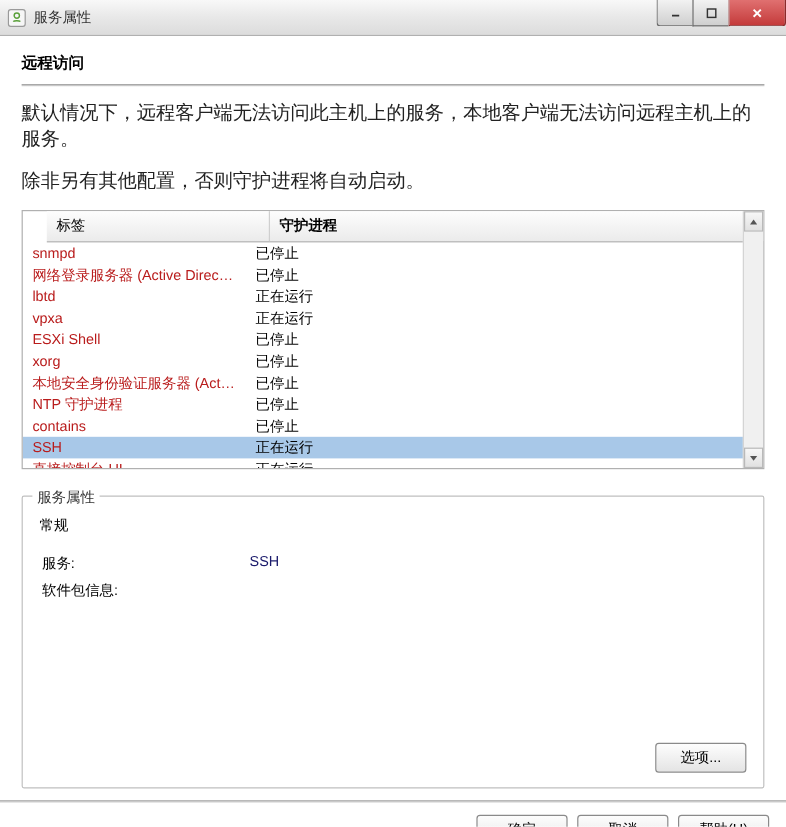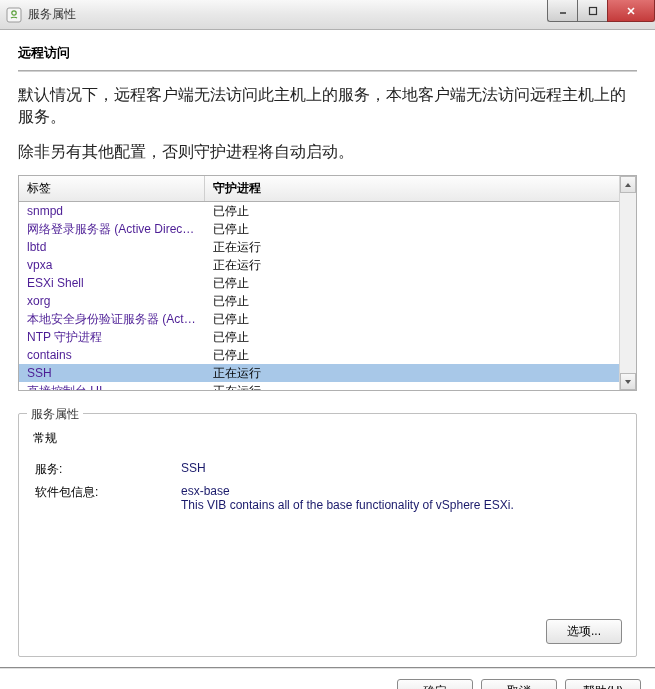--- a/index.html
+++ b/index.html
@@ -87,20 +87,21 @@
     position: relative;
     display: flex;
     flex-direction: column;
     margin-bottom: 22px;
   }
   .thead {
     display: flex;
     background: linear-gradient(#fdfdfd,#ebebeb);
     border-bottom: 1px solid #b0b0b0;
     font-size: 12px;
+    margin-left: 20px;
   }
   .th {
     padding: 4px 8px;
     border-right: 1px solid #cfcfcf;
   }
   .col-label { width: 186px; }
   .col-status { flex: 1; font-weight: bold; }
   .tbody {
     overflow: hidden;
     flex: 1;
@@ -108,21 +109,21 @@
   }
   .trow {
     display: flex;
     font-size: 12px;
     line-height: 18px;
     cursor: default;
   }
   .trow .td-label {
     width: 186px;
     padding: 0 8px;
-    color: #4c1d95;
+    color: #b91c1c;
     white-space: nowrap; overflow: hidden; text-overflow: ellipsis;
   }
   .trow .td-status {
     flex: 1;
     padding: 0 8px;
   }
   .trow.selected {
     background: #a8c8e8;
   }
   
@@ -158,21 +159,21 @@
     background: #fff;
     padding: 0 4px;
     font-size: 12px;
     color: #333;
   }
   .fs-subtitle {
     font-weight: normal;
     margin: 6px 0 14px 2px;
     font-size: 12px;
   }
-  .kv-row { display: flex; margin-bottom: 6px; font-size: 12px; }
+  .kv-row { display: flex; margin-bottom: 6px; font-size: 12px; gap: 27px; }
   .kv-label { width: 150px; padding-left: 4px; }
   .kv-val { flex: 1; color: #1a1a6b; }
   .kv-val .line2 { display: block; }
 
   .options-btn-wrap {
     position: absolute;
     right: 14px; bottom: 12px;
   }
   .win-btn {
     min-width: 76px;
@@ -300,24 +301,20 @@
 
   <div class="fieldset">
     <span class="fieldset-legend">服务属性</span>
     <div class="fs-subtitle">常规</div>
     <div class="kv-row">
       <div class="kv-label">服务:</div>
       <div class="kv-val">SSH</div>
     </div>
     <div class="kv-row">
       <div class="kv-label">软件包信息:</div>
-      <div class="kv-val">
-        <span>esx-base</span>
-        <span class="line2">This VIB contains all of the base functionality of vSphere ESXi.</span>
-      </div>
     </div>
     <div class="options-btn-wrap">
       <button class="win-btn">选项...</button>
     </div>
   </div>
 
 </div>
 
 <div class="footer">
   <button class="win-btn">确定</button>

